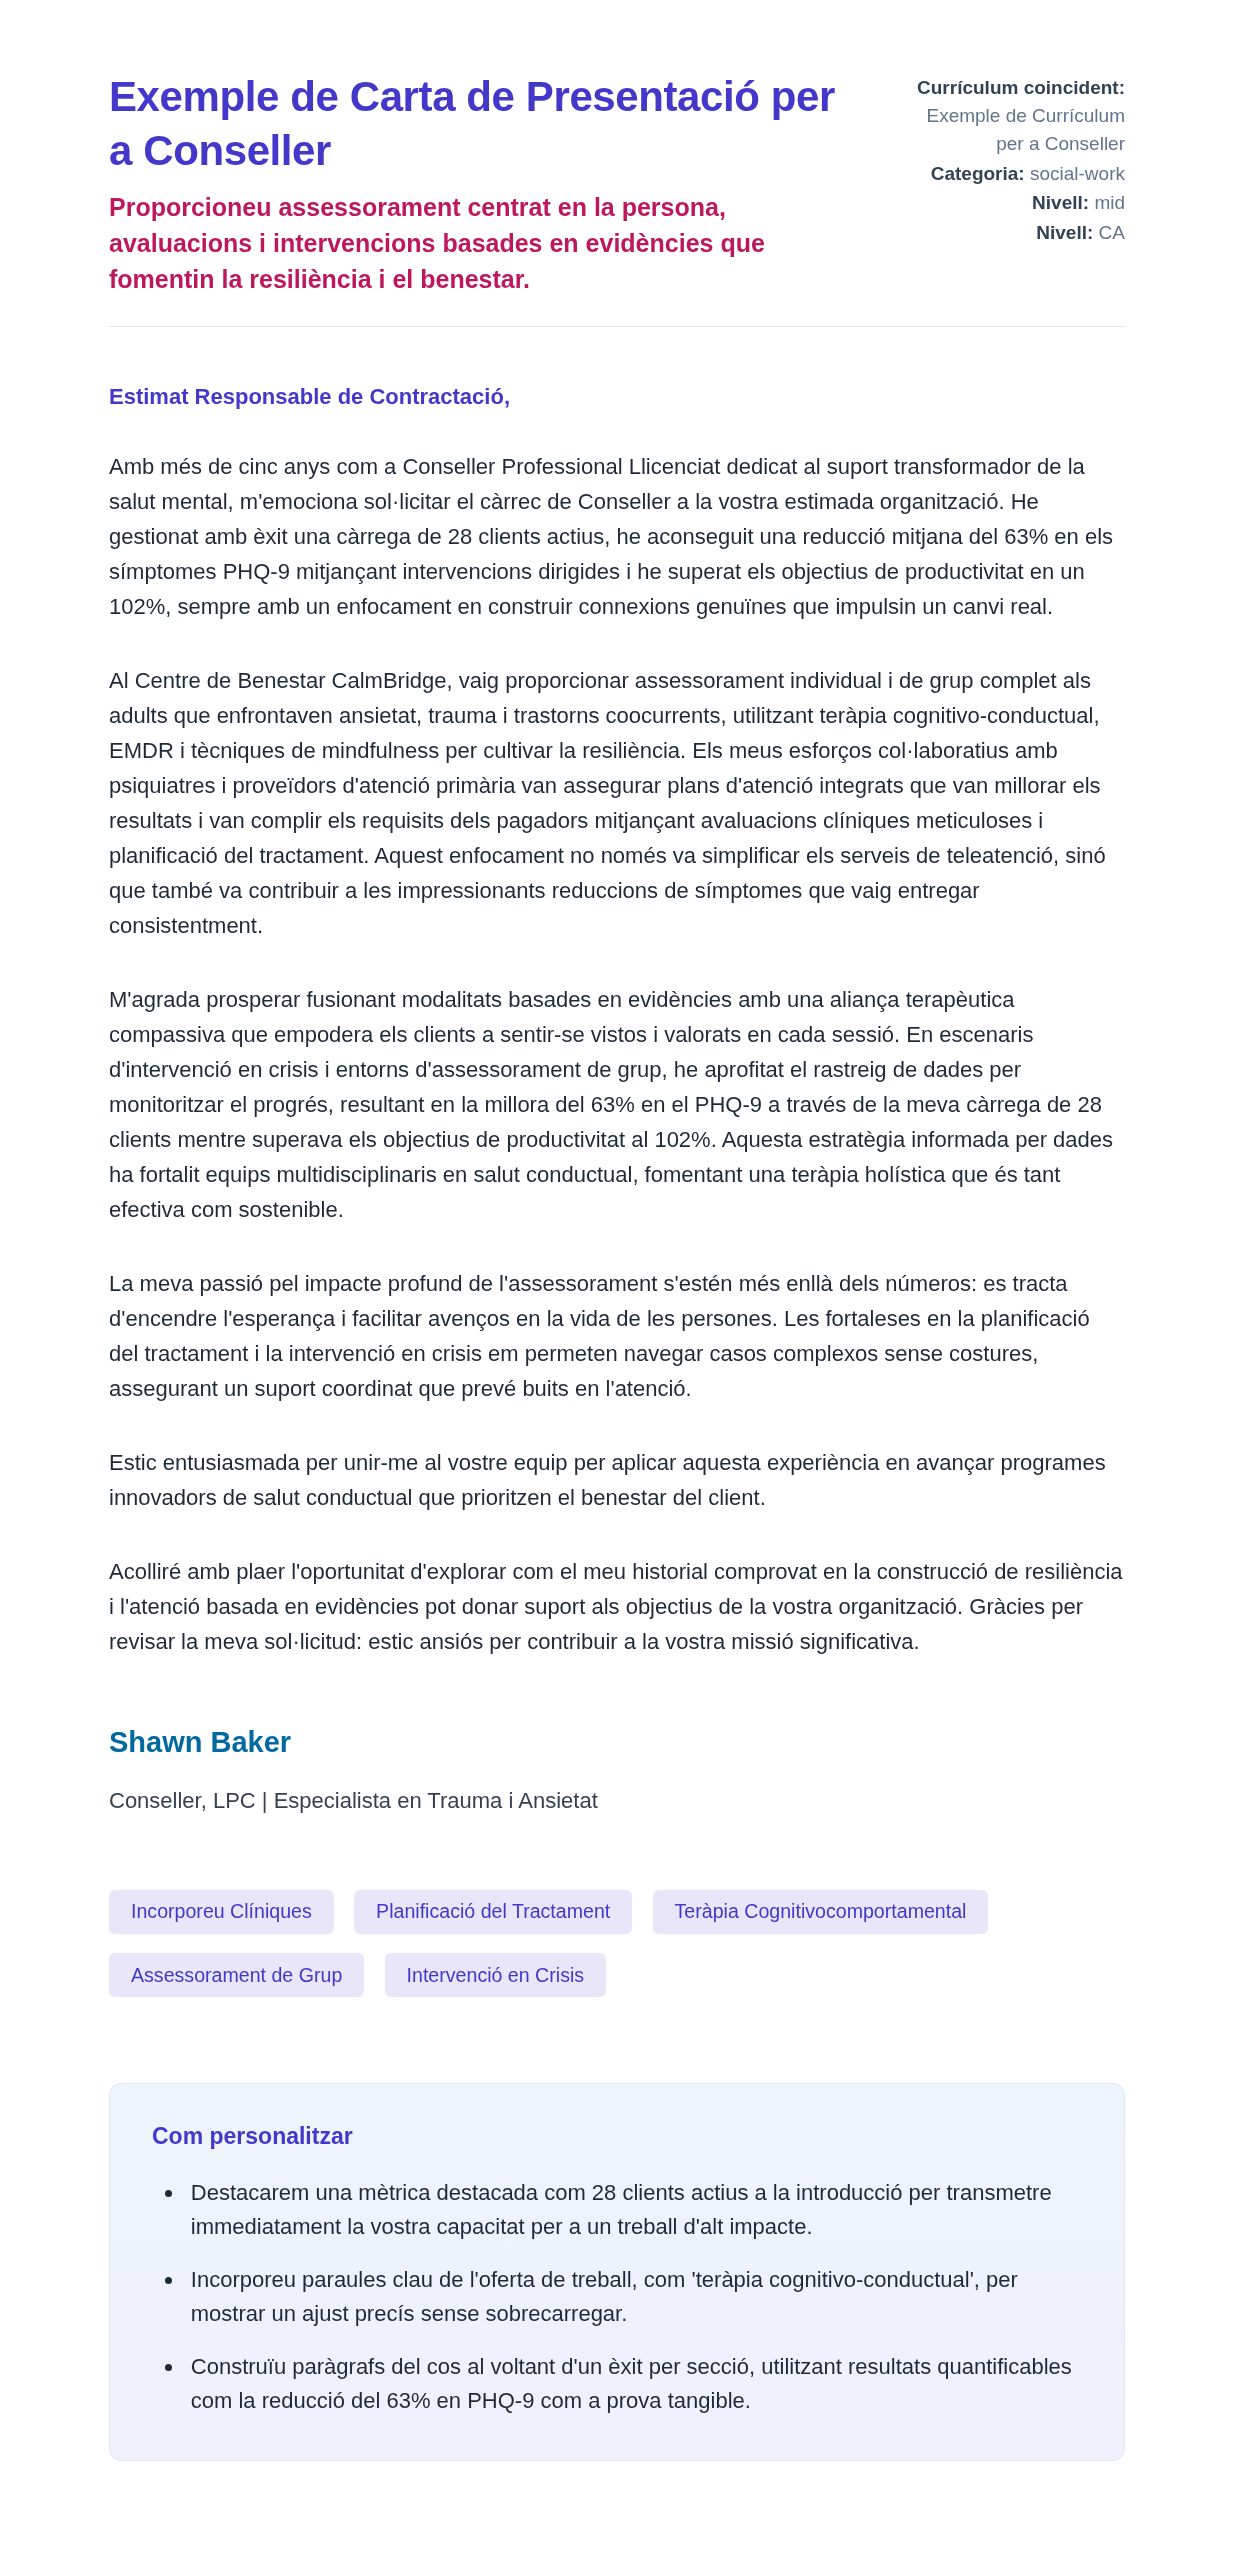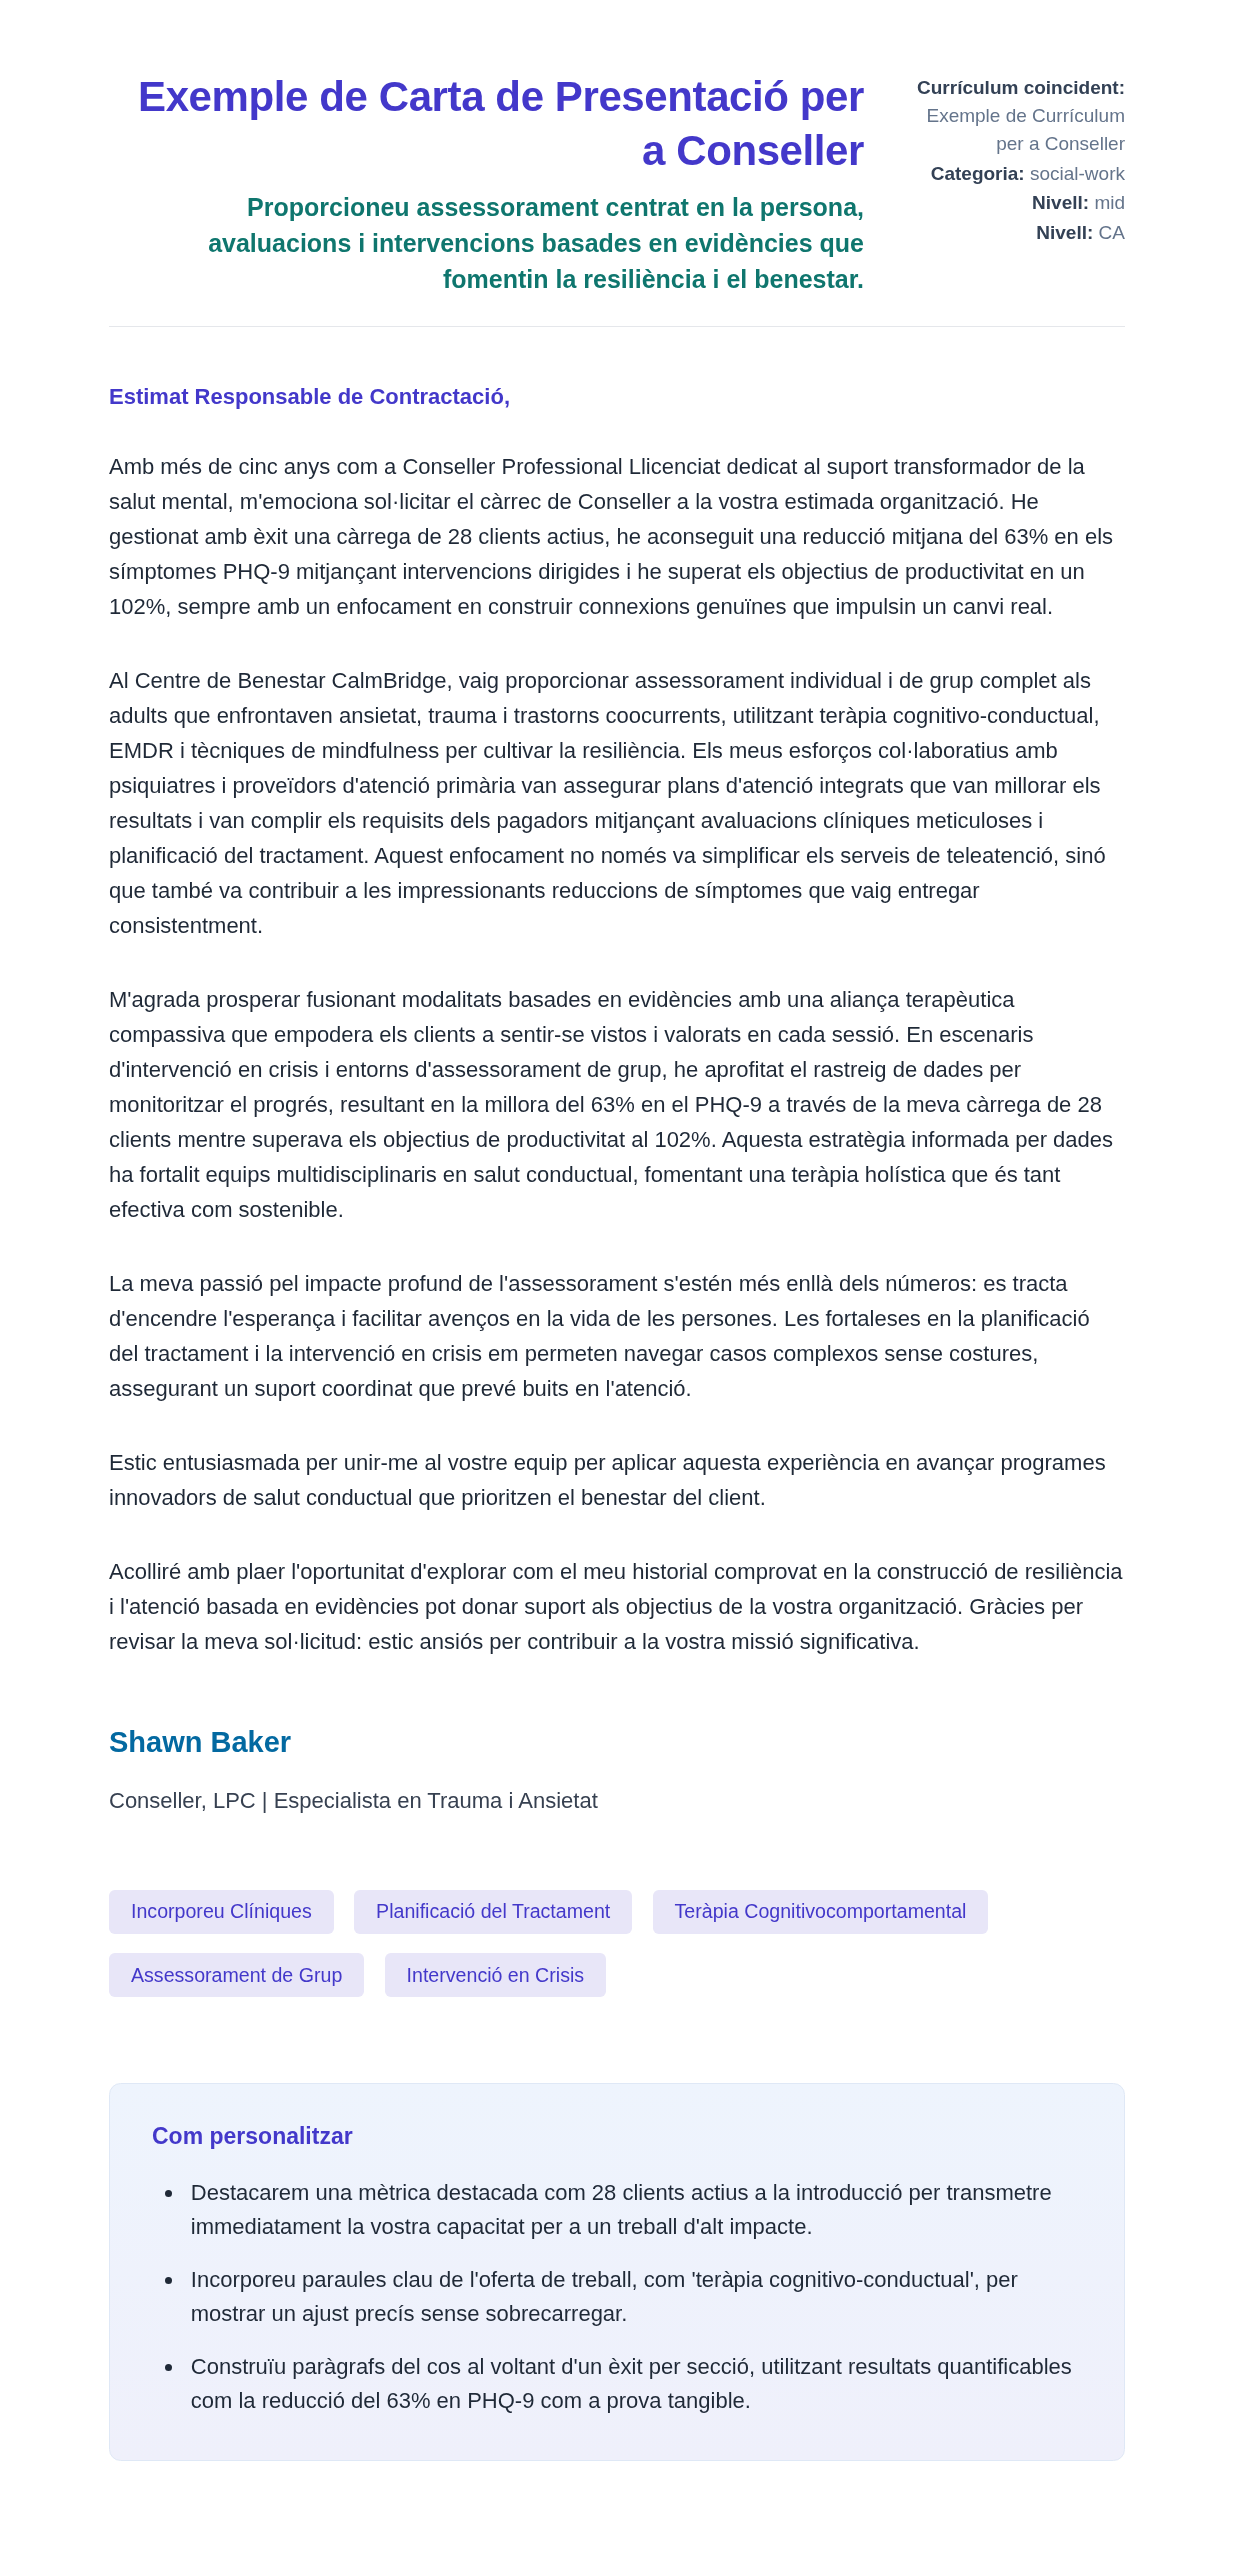--- a/index.html
+++ b/index.html
@@ -14,35 +14,35 @@
     min-height: 2576px;
     padding: 70px 109px 44px 109px;
     background: #ffffff;
   }
   .header-row {
     display: flex;
     justify-content: space-between;
     align-items: flex-start;
     gap: 29px;
   }
-  .header-left { max-width: 755px; text-align: right; }
+  .header-left { max-width: 755px; }
   .page-title {
     margin: 0 0 11.6px 0;
     font-size: 42px;
     line-height: 1.28;
     font-weight: 700;
     color: #4338ca;
     letter-spacing: -0.4px;
   }
   .page-subtitle {
     margin: 0;
     font-size: 25px;
     line-height: 36px;
     font-weight: 700;
-    color: #0f766e;
+    color: #be185d;
   }
   .meta {
     flex-shrink: 0;
     width: 225px;
     text-align: right;
     font-size: 19px;
     line-height: 28px;
     color: #64748b;
     padding-top: 4.4px;
   }

